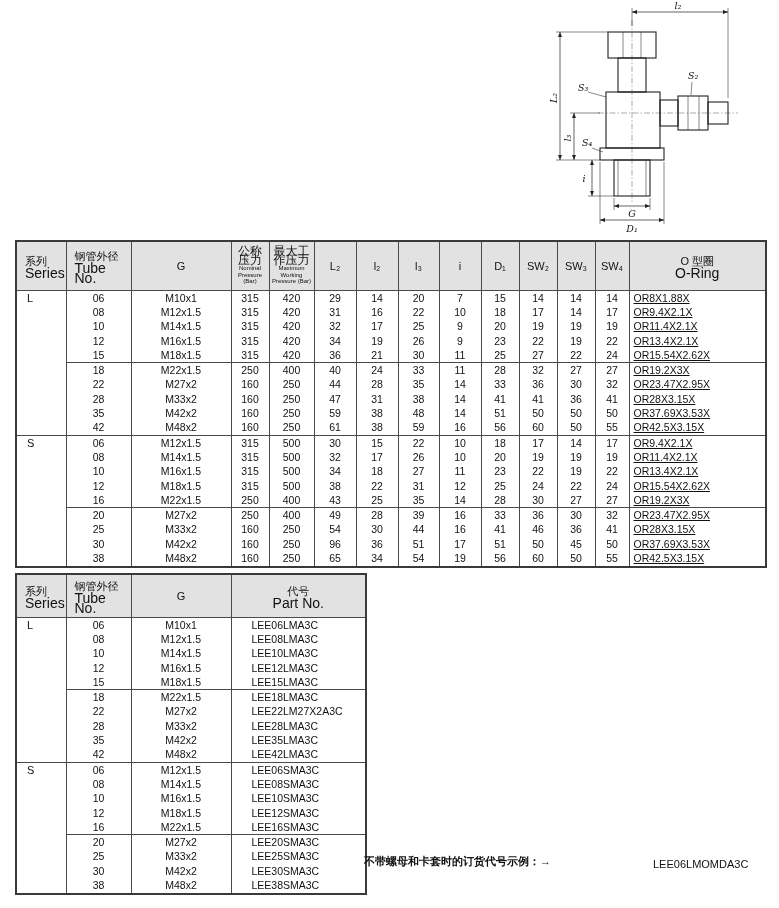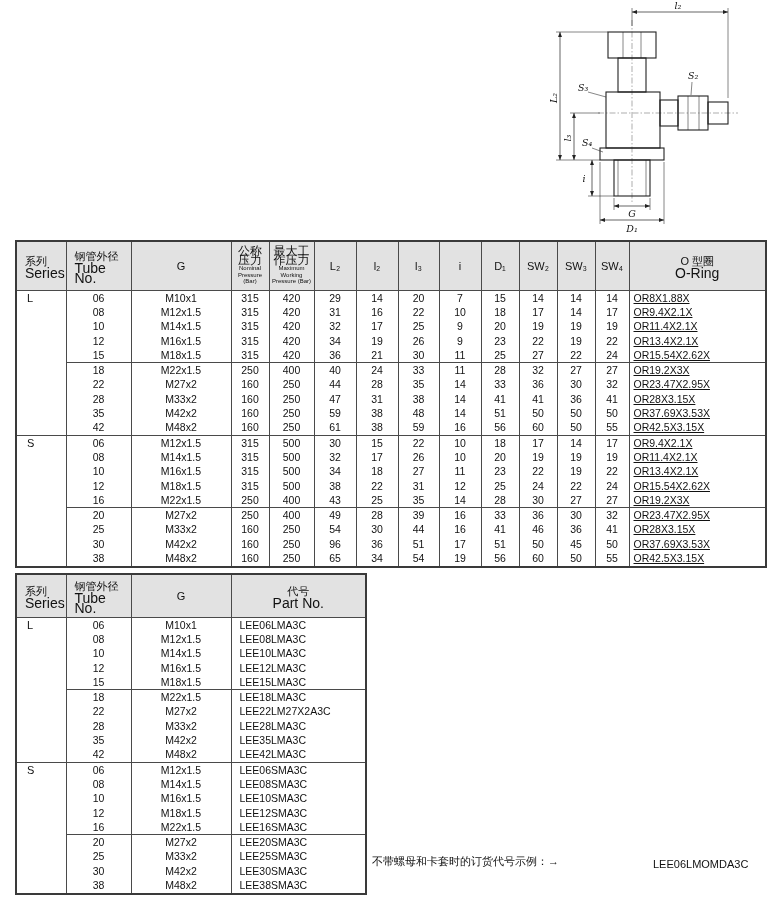--- a/index.html
+++ b/index.html
@@ -28,23 +28,23 @@
   .main-table thead th{height:46px;}
   .part-table{left:15px;top:573px;width:350px;}
   .part-table thead th{height:40px;}
   .h-zh{font-size:11px;line-height:14px;}
   .h-en{font-size:14px;line-height:10px;}
   .h-dim{font-size:11px;}
   .h-left{text-align:left !important;padding-left:8px !important;}
   .press-col .h-zh{font-size:12px;line-height:9px;}
   .press-col .h-en{font-size:6px;line-height:6.5px;white-space:pre-line;}
   td.oring{text-align:left;padding-left:4px;text-decoration:underline;}
-  td.part-no{text-align:left;padding-left:8px;margin-top:20px;}
+  td.part-no{text-align:left;padding-left:20px;margin-top:20px;}
   
-  .footer-note{position:absolute;left:372px;top:853px;font-size:11px;line-height:16px;}
+  .footer-note{position:absolute;left:364px;top:853px;font-size:11px;line-height:16px;font-weight:bold;}
   .example-code{position:absolute;left:653px;top:858px;font-size:11px;}
 </style>
 </head>
 <body>
 
 <div>
 
   <svg class="drawing" viewBox="0 0 230 236">
     <defs>
       <marker id="arr" viewBox="0 0 10 10" refX="9" refY="5" markerWidth="8" markerHeight="8" orient="auto-start-reverse">

